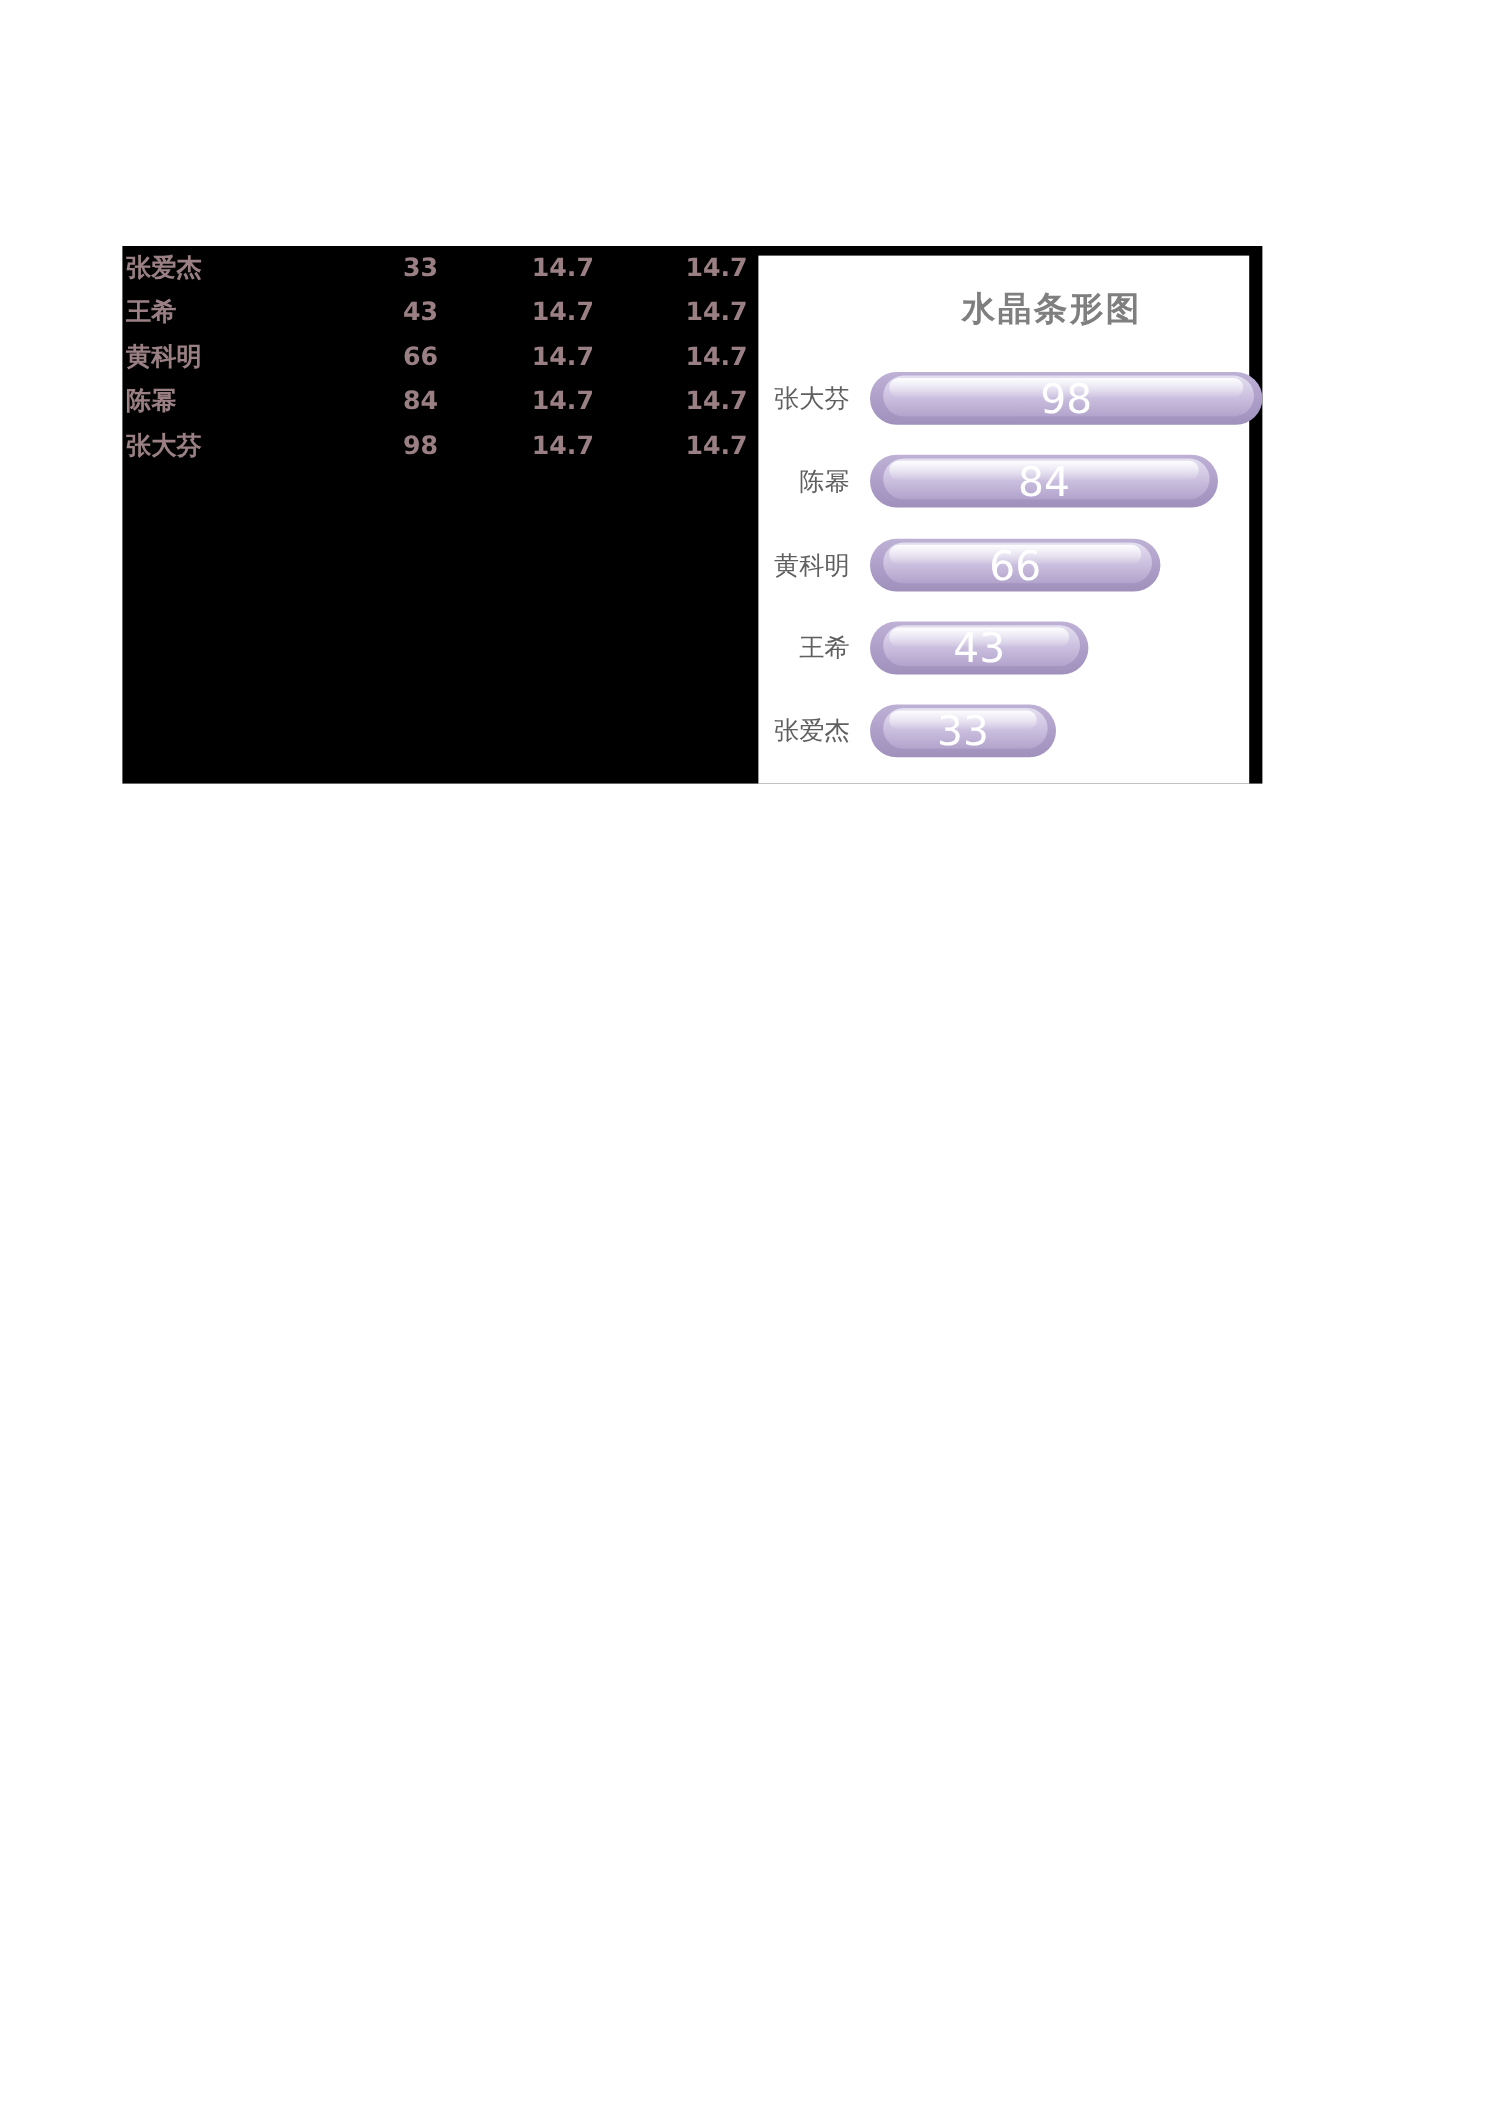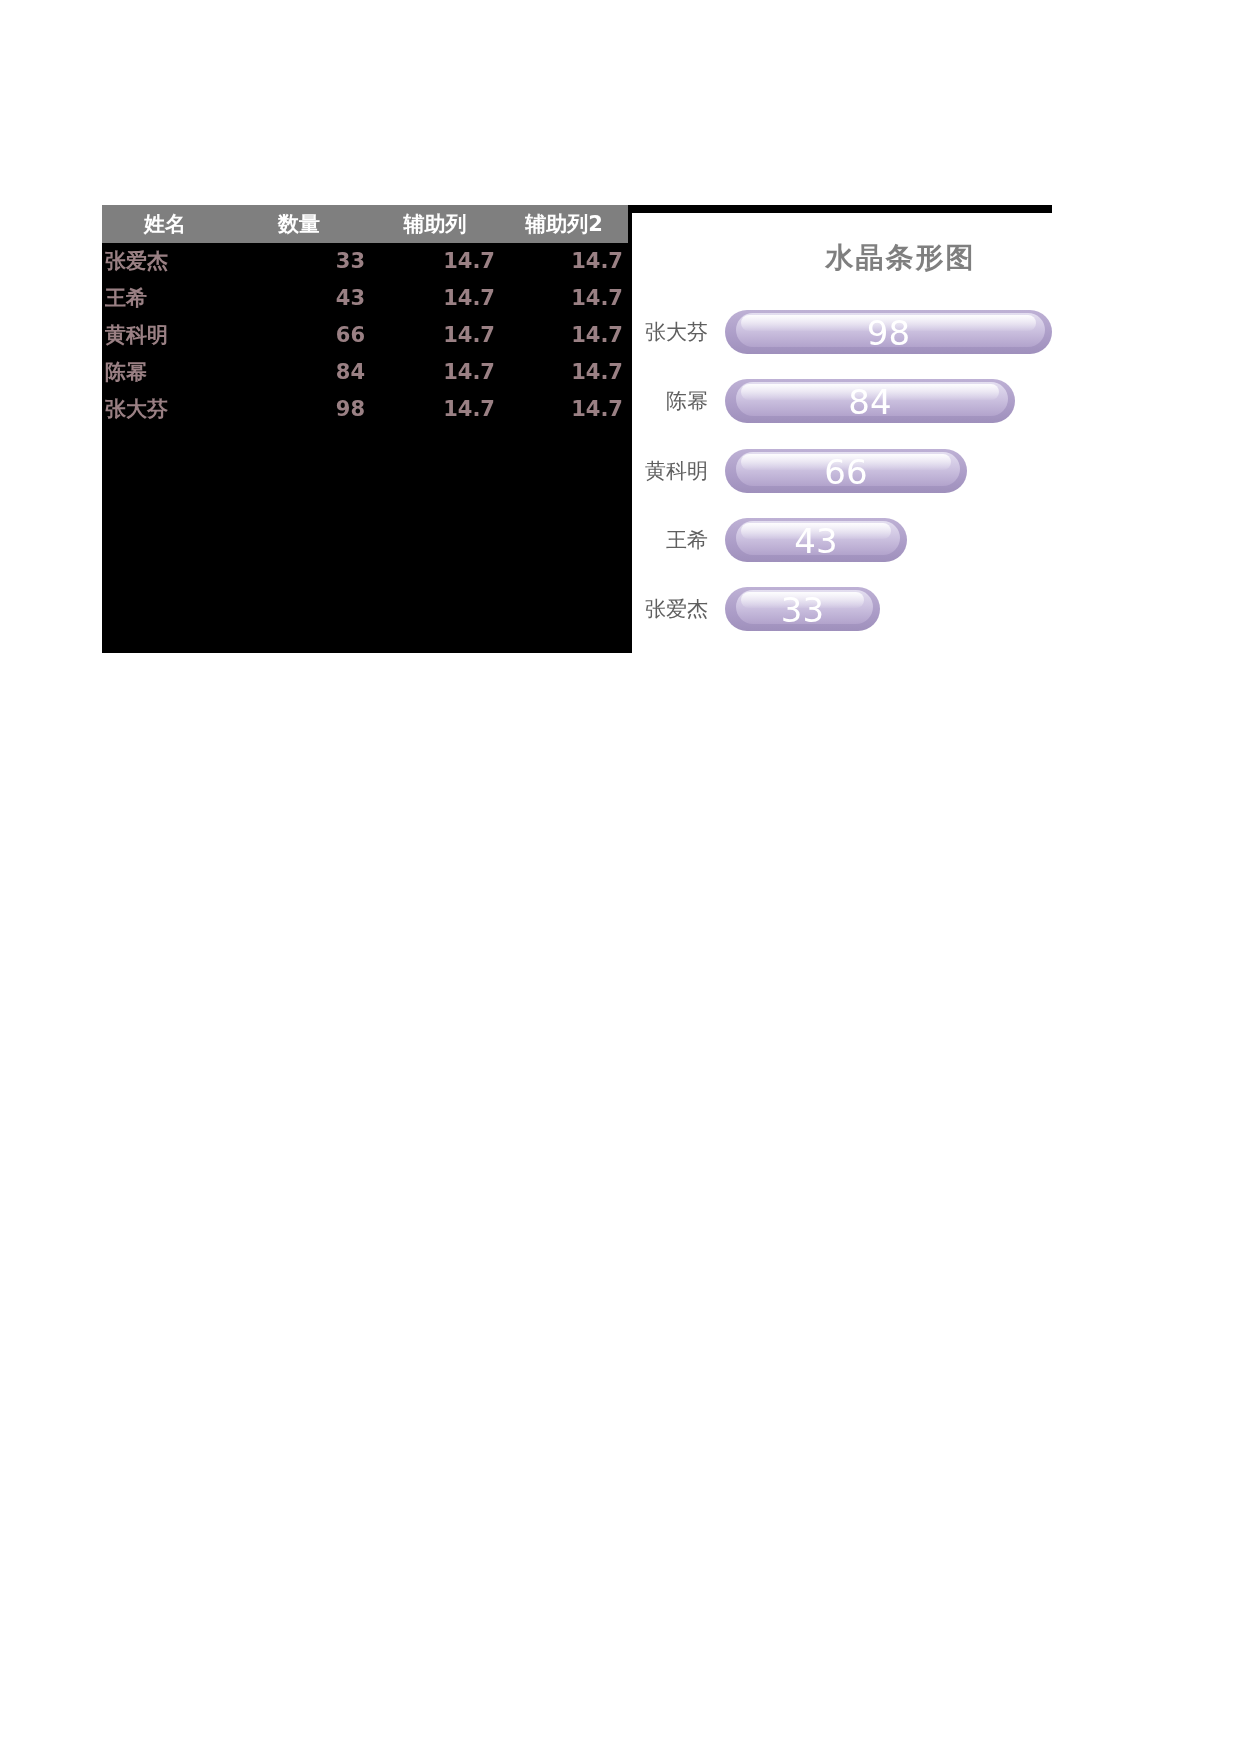--- a/index.html
+++ b/index.html
@@ -28,21 +28,20 @@
     color:var(--cell-text,#9a8084);font-size:21px;line-height:37px;
     white-space:nowrap;overflow:hidden;font-weight:bold;
   }
   .td.name{text-align:left;padding-left:3px;}
   .td.num{text-align:right;padding-right:5px;}
 
   
   .chart{
     position:absolute;left:632px;top:213px;width:409px;height:440px;
     background:var(--chart-bg,#fff);
-    padding-left:48px;
   }
   .chart-title{
     position:absolute;left:80px;right:0;top:26px;text-align:center;
     font-size:28px;font-weight:bold;color:var(--chart-title,#7f7f7f);
     letter-spacing:2px;white-space:nowrap;
   }
   .bar-row{position:absolute;left:0;height:44px;}
   .bar-label{
     position:absolute;left:0;top:0;width:76px;height:44px;line-height:44px;
     text-align:right;font-size:21px;color:var(--category-label,#5f5f5f);white-space:nowrap;
@@ -65,26 +64,20 @@
   }
 </style>
 </head>
 <body>
 
 <div class="stage">
 
   <div class="sheet-black"></div>
 
   <div class="data-table">
-    <div class="thead">
-      <div class="th">姓名</div>
-      <div class="th">数量</div>
-      <div class="th">辅助列</div>
-      <div class="th">辅助列2</div>
-    </div>
     <div id="table-body">
         <div class="trow">
           <div class="td name">张爱杰</div>
           <div class="td num">33</div>
           <div class="td num">14.7</div>
           <div class="td num">14.7</div>
         </div>
         <div class="trow">
           <div class="td name">王希</div>
           <div class="td num">43</div>

